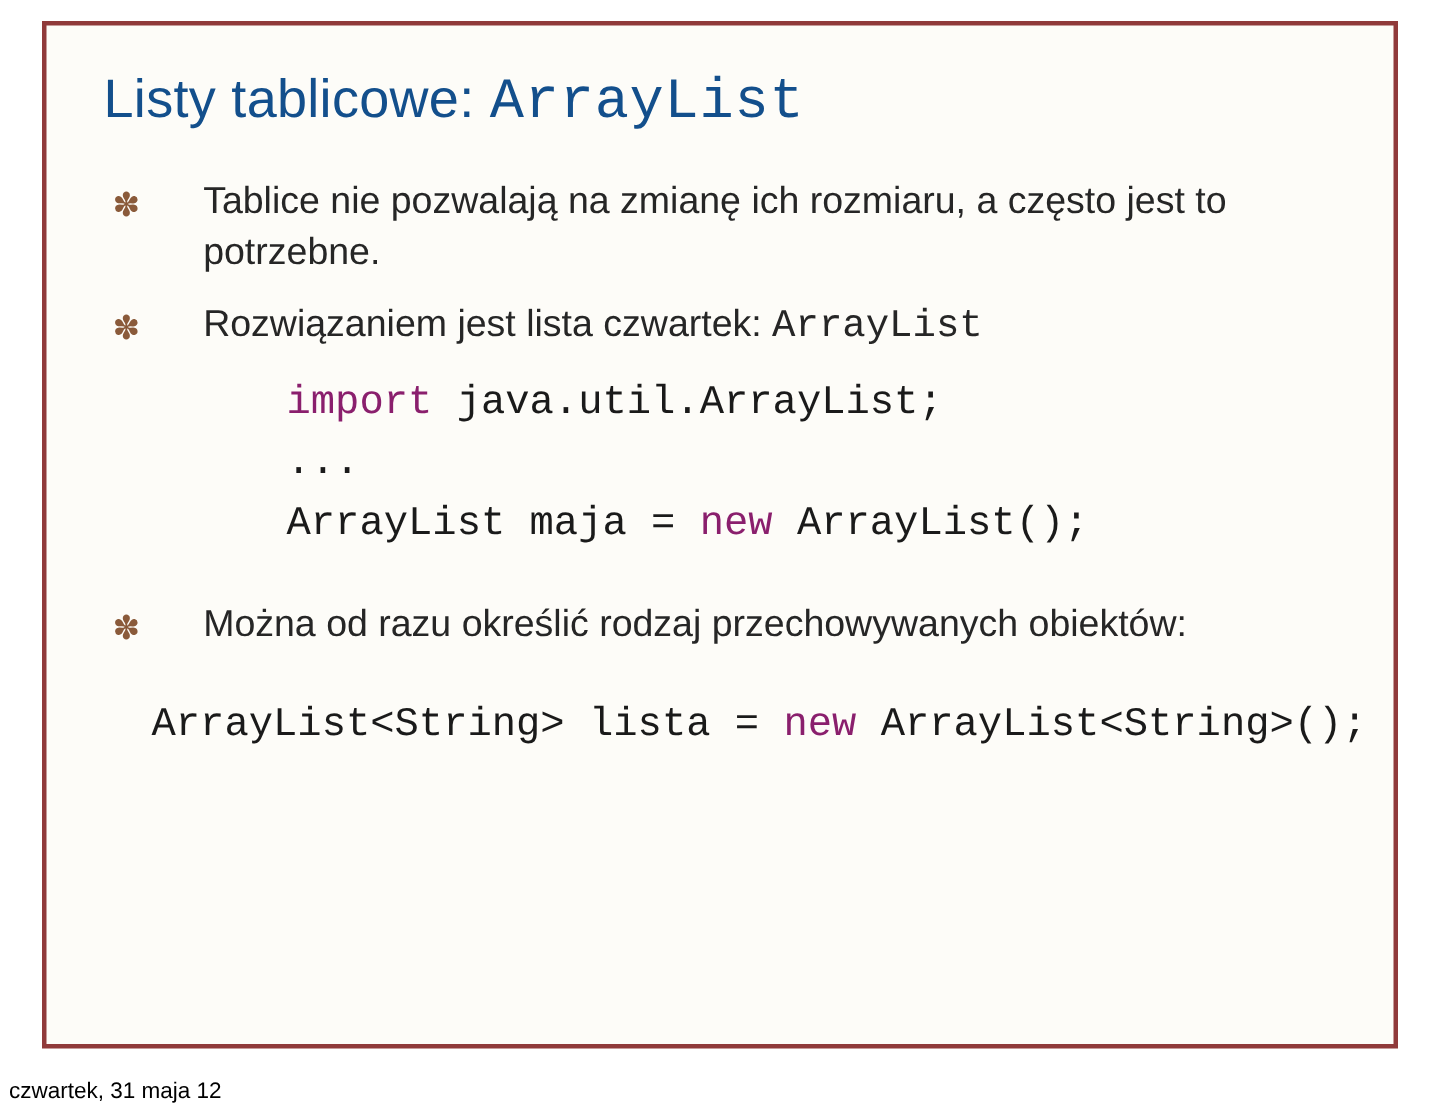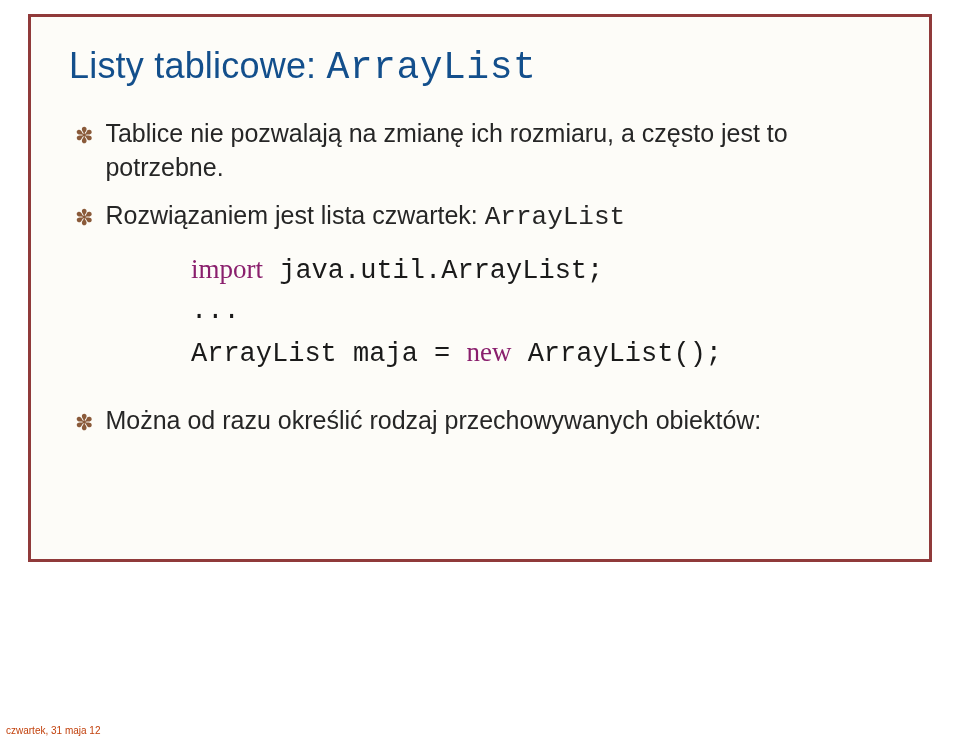--- a/index.html
+++ b/index.html
@@ -9,21 +9,21 @@
     background: #ffffff;
     font-family: "Helvetica Neue", Helvetica, Arial, sans-serif;
     position: relative;
     overflow: hidden;
   }
   .slide-frame {
     position: absolute;
     left: 28px;
     top: 14px;
     width: 904px;
-    height: 548px;
+    height: 685px;
     border: 3px solid #903a3a;
     background: #fdfcf8;
     padding: 28px 38px 20px 38px;
   }
   .title {
     font-size: 36px;
     font-weight: 400;
     color: #134f8c;
     margin-bottom: 28px;
     letter-spacing: 0.2px;
@@ -46,20 +46,21 @@
   }
   .bullet .star {
     color: #8a5a3a;
     font-size: 22px;
     position: relative;
     top: 4px;
     flex: 0 0 auto;
   }
   .bullet .text {
     flex: 1 1 auto;
+    margin-left: 30px;
   }
   .inline-mono {
     font-family: "Andale Mono", "Courier New", monospace;
     font-size: 26px;
   }
   .codeblock {
     font-family: "Andale Mono", "Courier New", monospace;
     font-size: 27px;
     line-height: 1.5;
     white-space: pre;
@@ -67,27 +68,27 @@
     margin: 14px 0 30px 122px;
   }
   .codeblock2 {
     font-family: "Andale Mono", "Courier New", monospace;
     font-size: 27px;
     line-height: 1.5;
     white-space: pre;
     color: #1a1a1a;
     margin: 30px 0 0 32px;
   }
-  .kw { color: #8a1f6d; font-family: Liberation Serif, serif; }
+  .kw { color: #8a1f6d; }
   .footer {
     position: absolute;
     left: 6px;
     bottom: 4px;
-    font-size: 10px;
-    color: #c2410c;
+    font-size: 15px;
+    color: #000000;
     font-family: "Helvetica Neue", Helvetica, Arial, sans-serif;
   }
 </style>
 </head>
 <body>
 
 <div class="slide-frame">
 
   <h1 class="title">
     <span>Listy tablicowe: </span><span class="mono">ArrayList</span>
@@ -107,16 +108,17 @@
 
   <div class="codeblock"><span class="kw">import</span><span> java.util.ArrayList;</span>
 <span>...</span>
 <span>ArrayList maja = </span><span class="kw">new</span><span> ArrayList();</span></div>
 
   <div class="bullet">
     <span class="star">✽</span>
     <span class="text">Można od razu określić rodzaj przechowywanych obiektów:</span>
   </div>
 
+  <div class="codeblock2"><span>ArrayList&lt;String&gt; lista = </span><span class="kw">new</span><span> ArrayList&lt;String&gt;();</span></div>
 
 </div>
 
 <div class="footer">czwartek, 31 maja 12</div>
 
 </body></html>

